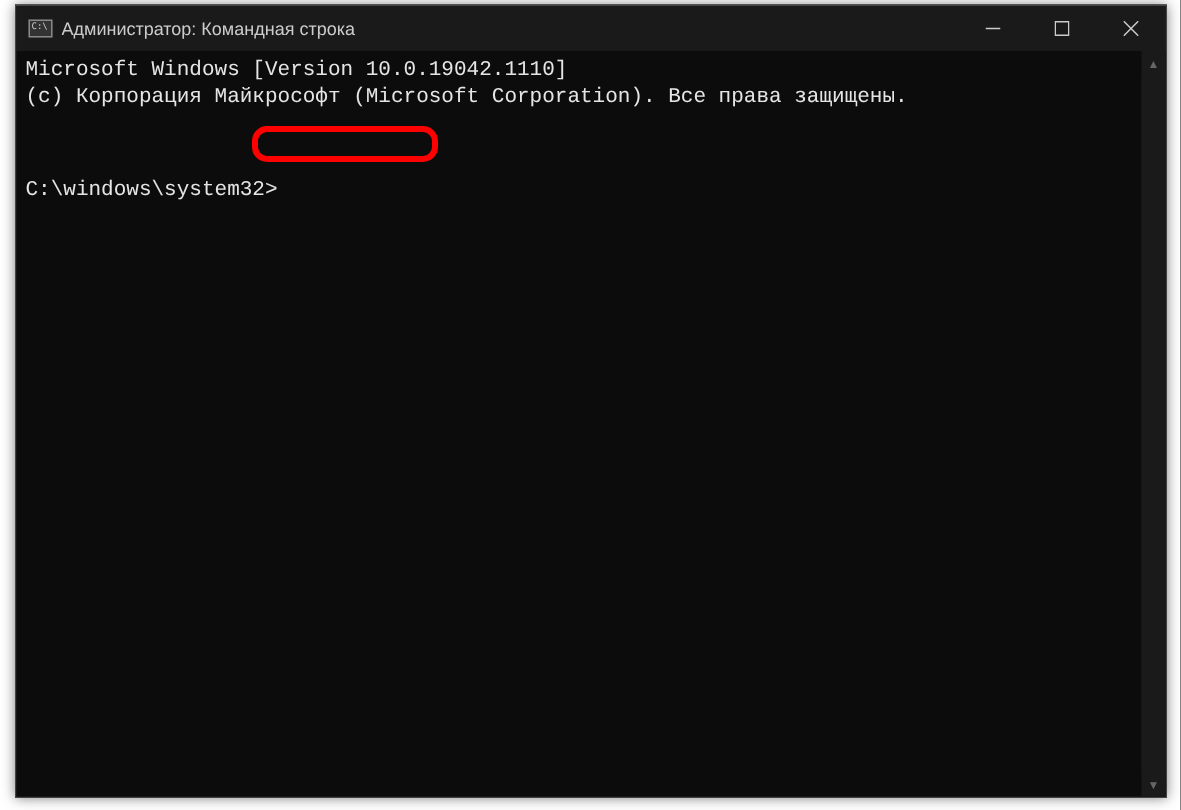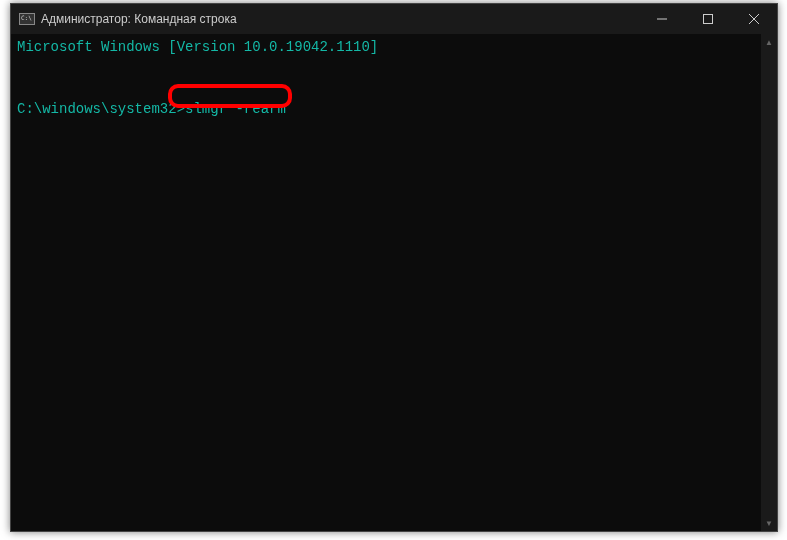--- a/index.html
+++ b/index.html
@@ -77,21 +77,21 @@
       position: absolute;
       top: 30px;
       left: 0;
       right: 0;
       bottom: 0;
       background: #0c0c0c;
       padding: 4px 6px;
       font-family: Consolas, "Courier New", monospace;
       font-size: 14px;
       line-height: 18px;
-      color: #14b8a6;
+      color: #e5e5e5;
       overflow: hidden;
     }
     .term-line {
       white-space: pre;
     }
     .prompt-row {
       display: flex;
       align-items: flex-start;
       position: relative;
       margin-top: 44px;
@@ -157,24 +157,24 @@
         <svg viewBox="0 0 10 10">
             <line x1="0" y1="0" x2="10" y2="10" stroke="#ccc" stroke-width="1"></line>
             <line x1="10" y1="0" x2="0" y2="10" stroke="#ccc" stroke-width="1"></line>
           </svg>
       </div>
     </div>
   </div>
 
   <div class="terminal-body">
     <div class="term-line">Microsoft Windows [Version 10.0.19042.1110]</div>
+    <div class="term-line">(c) Корпорация Майкрософт (Microsoft Corporation). Все права защищены.</div>
     <div class="term-line"></div>
     <div class="prompt-row">
       <span class="prompt-text">C:\windows\system32&gt;</span>
-        <span class="prompt-text">slmgr -rearm</span>
     </div>
     <div class="highlight-box" style="left:157px; top:50px; width:124px; height:24px;"></div>
   </div>
 
   <div class="scrollbar">
     <div class="scrollbar-arrow top">▲</div>
     <div class="scrollbar-track"></div>
     <div class="scrollbar-arrow bottom">▼</div>
   </div>
 

